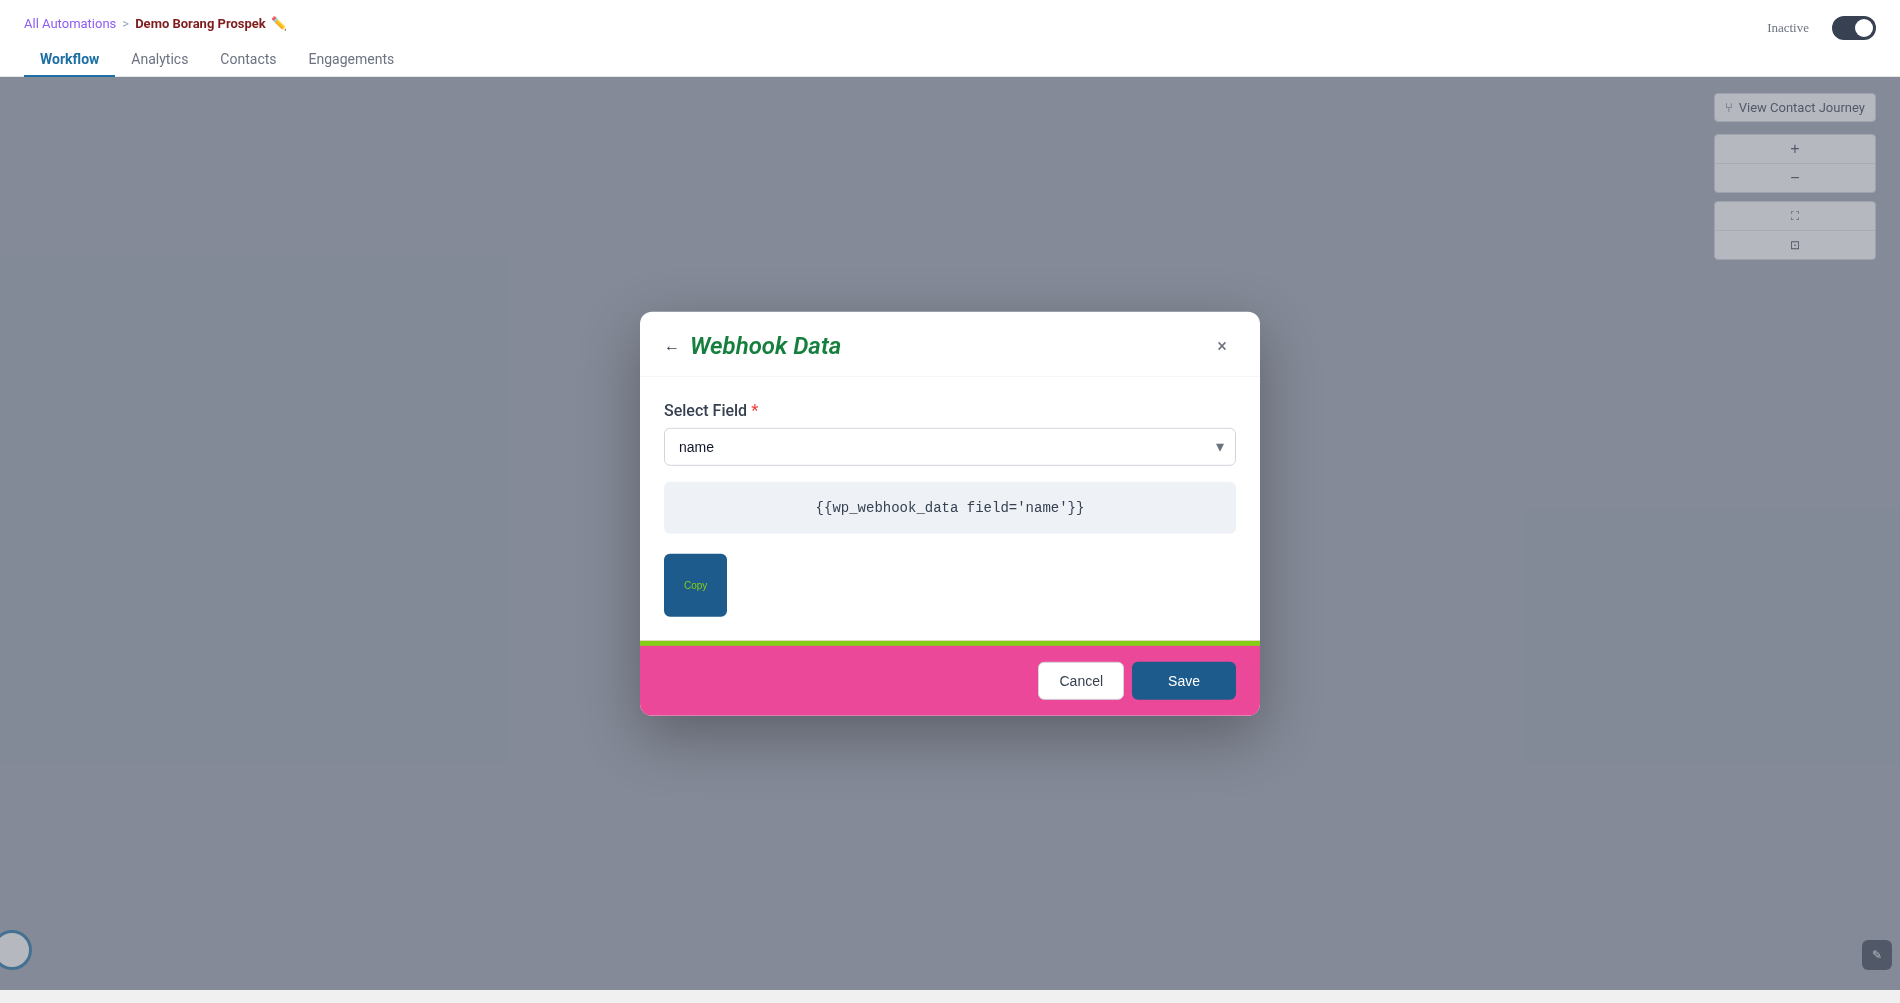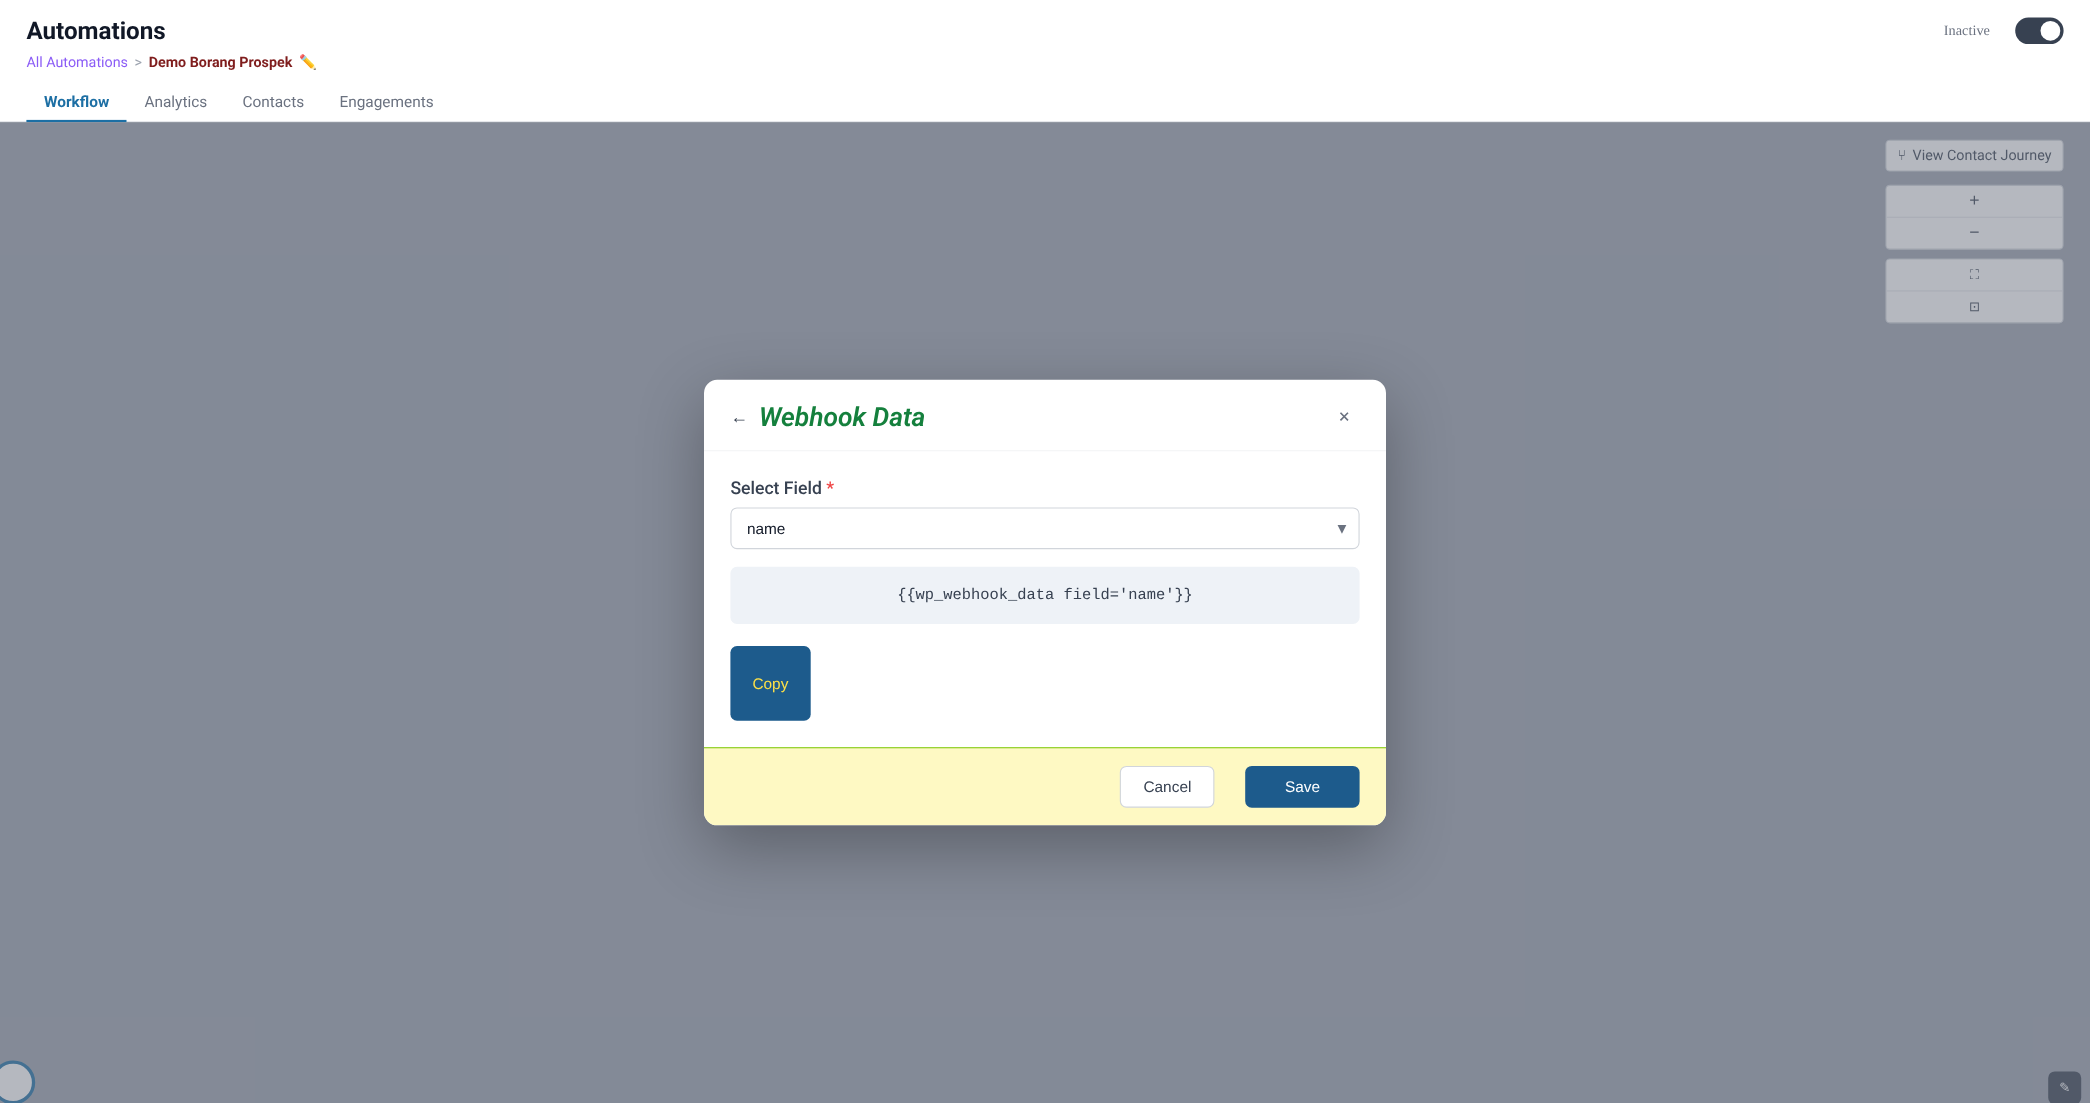--- a/index.html
+++ b/index.html
@@ -402,35 +402,35 @@
       border-radius: 6px;
       padding: 18px 24px;
       font-family: 'Courier New', monospace;
       font-size: 14px;
       color: #374151;
       text-align: center;
       margin-bottom: 20px;
     }
     .copy-button {
       background: #1d5b8c;
-      color: #fde047;
+      color: #84cc16;
       border: none;
       border-radius: 6px;
       padding: 26px 20px;
-      font-size: 14px;
+      font-size: 10px;
       font-weight: 500;
       cursor: pointer;
     }
     .modal-footer {
       padding: 16px 24px;
-      border-top: 1px solid #84cc16;
+      border-top: 5px solid #84cc16;
       display: flex;
       justify-content: flex-end;
-      gap: 28px;
-      background: #fef9c3;
+      gap: 8px;
+      background: #ec4899;
     }
     .cancel-button {
       background: white;
       color: #374151;
       border: 1px solid #d1d5db;
       border-radius: 6px;
       padding: 10px 20px;
       font-size: 14px;
       cursor: pointer;
     }
@@ -456,21 +456,20 @@
 </head>
 <body>
 
 <div class="top-bar">
   <div class="top-right">
     <span class="inactive-label">Inactive</span>
     <div class="toggle">
       <div class="toggle-knob"></div>
     </div>
   </div>
-  <div class="app-title">Automations</div>
   <div class="breadcrumb">
     <a class="breadcrumb-link">All Automations</a>
     <span class="breadcrumb-separator">&gt;</span>
     <span class="breadcrumb-current">Demo Borang Prospek</span>
     <span class="breadcrumb-edit">✏️</span>
   </div>
   <div class="tabs">
     <div class="tab active">Workflow</div>
     <div class="tab">Analytics</div>
     <div class="tab">Contacts</div>

